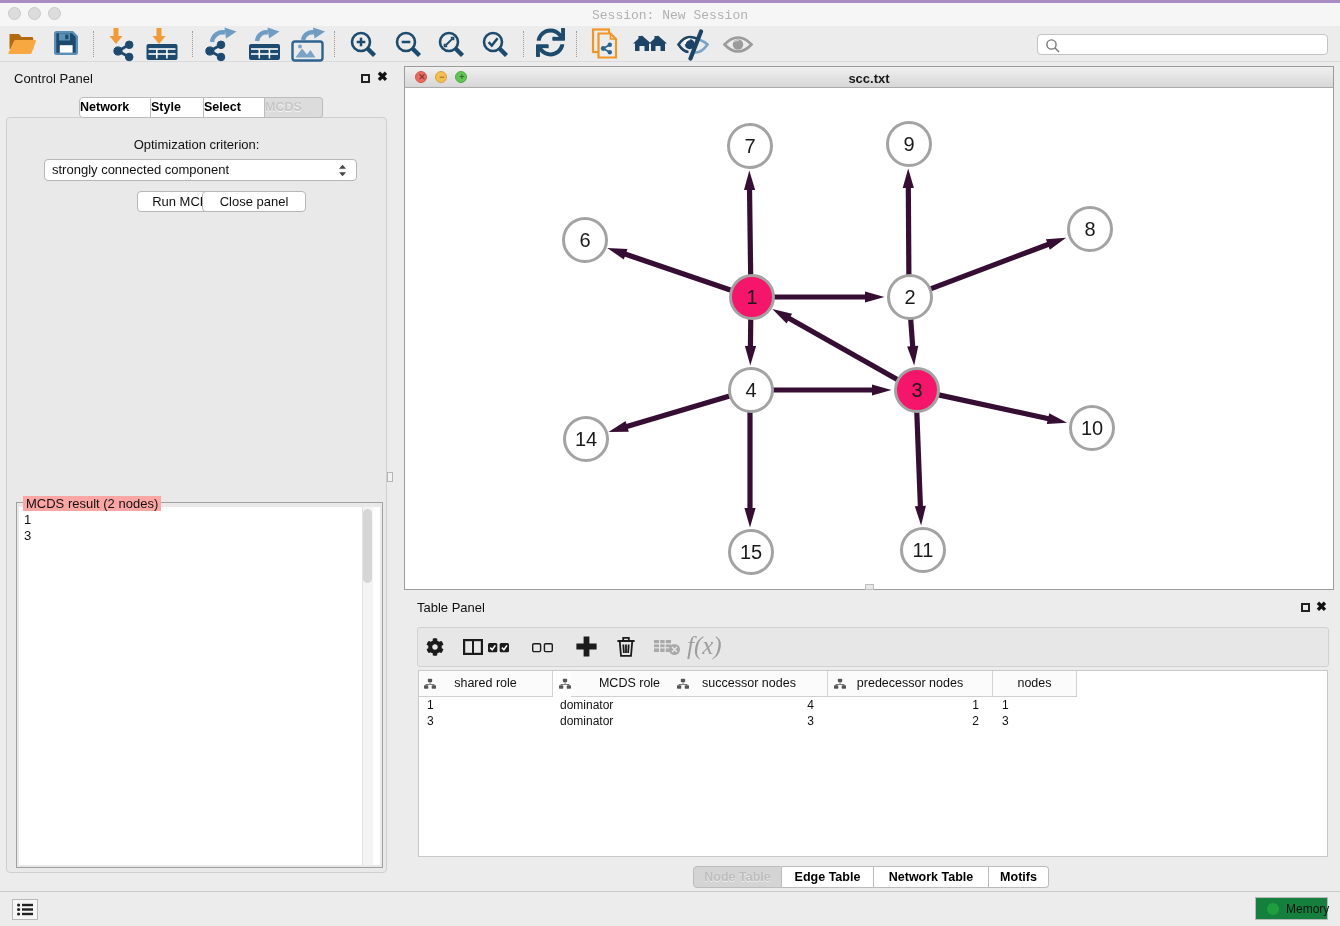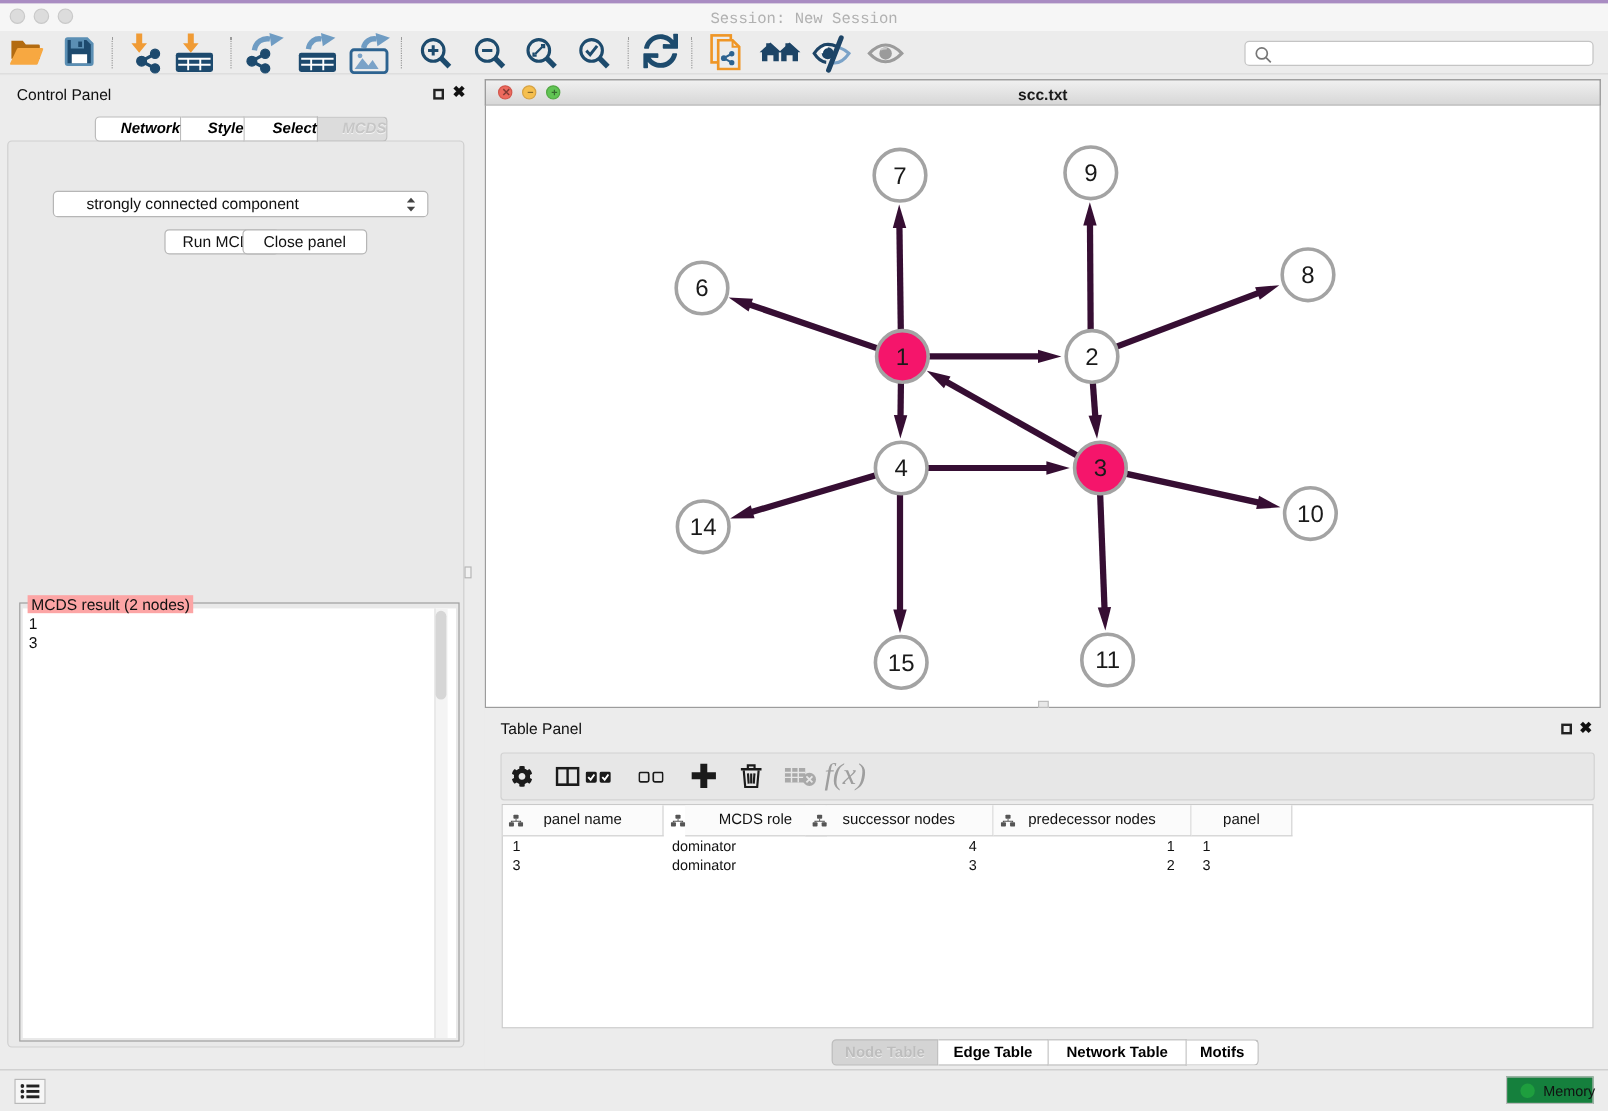--- a/index.html
+++ b/index.html
@@ -15,23 +15,23 @@
 #toolbar { left:0; top:26px; width:1340px; height:36px; background:#ececec; border-bottom:1px solid #dadada; }
 .sep { position:absolute; top:5px; height:26px; border-left:1px dotted #9a9a9a; }
 .ticon { position:absolute; top:3px; }
 #searchbox { left:1037px; top:8px; width:291px; height:21px; background:#fff; border:1px solid #c4c4c4; border-radius:4px; }
 
 #cpanel { left:0; top:63px; width:393px; height:817px; background:#ececec; }
 #cpanel-title { left:14px; top:8px; font-size:13px; color:#111; }
 .winbtn-sq { position:absolute; width:9px; height:9px; border:2px solid #222; }
 .winbtn-x { position:absolute; font-size:13px; font-weight:bold; color:#111; }
 #tabcontent { left:6px; top:54px; width:381px; height:756px; background:#e9e9e9; border:1px solid #cfcfcf; border-radius:4px; }
-.tab { position:absolute; top:34px; height:21px; background:#fff; border:1px solid #bcbcbc; font-size:12.5px; color:#000; text-align:right; line-height:19px; font-weight:bold;font-style:italic; }
+.tab { position:absolute; top:34px; height:21px; background:#fff; border:1px solid #bcbcbc; font-size:12.5px; color:#000; text-align:left; line-height:19px; font-weight:bold; }
 #opt-label { left:0; top:74px; width:393px; text-align:center; font-size:13px; color:#111; }
-#combo { left:44px; top:96px; width:313px; height:22px; background:#fff; border:1px solid #b6b6b6; border-radius:4px; font-size:13px; line-height:20px; padding-left:27px; color:#111; }
+#combo { left:44px; top:96px; width:313px; height:22px; background:#fff; border:1px solid #b6b6b6; border-radius:4px; font-size:13px; line-height:20px; padding-left:7px; color:#111; }
 .btn { position:absolute; top:128px; height:21px; background:#fff; border:1px solid #b6b6b6; border-radius:4px; font-size:13px; text-align:center; line-height:19px; color:#111; }
 #groupbox { left:16px; top:439px; width:367px; height:366px; border:1px solid #9f9f9f; }
 #grouplabel { left:23px; top:433px; background:#fca5a5; padding:0 3px; font-size:13px; color:#111; }
 #resultarea { left:19px; top:444px; width:361px; height:358px; background:#fff; }
 #resultarea .num { position:absolute; left:5px; font-size:13px; color:#111; }
 #scrolltrack { left:362px; top:444px; width:11px; height:358px; background:#f4f4f4; border-left:1px solid #e2e2e2; }
 #scrollthumb { left:363px; top:446px; width:9px; height:74px; background:#d6d6d6; border-radius:5px; }
 
 #sccwin { left:404px; top:66px; width:930px; height:524px; background:#fff; border:1px solid #9c9c9c; }
 #scctitle { left:404px; top:66px; width:930px; height:22px; background:linear-gradient(#f0f0f0,#d7d7d7); border:1px solid #9c9c9c; border-bottom:1px solid #ababab; }
@@ -195,20 +195,21 @@
 
 <div class="abs" id="cpanel">
   <div class="abs" id="cpanel-title">Control Panel</div>
   <div class="winbtn-sq" style="left:361px; top:11px;"></div>
   <div class="winbtn-x" style="left:377px; top:6px;">✖</div>
   <div class="abs" id="tabcontent"></div>
   <div class="tab" style="left:79px; width:72px; border-radius:4px 0 0 4px;">Network</div>
   <div class="tab" style="left:151px; width:53px; border-left:none;">Style</div>
   <div class="tab" style="left:204px; width:61px; border-left:none;">Select</div>
   <div class="tab" style="left:265px; width:58px; border-left:none; background:#dcdcdc; color:#c6c6c6; text-shadow:0 1px 0 #f4f4f4; border-radius:0 4px 4px 0;">MCDS</div>
+  <div class="abs" id="opt-label">Optimization criterion:</div>
   <div class="abs" id="combo">strongly connected component
     <svg width="9" height="13" style="position:absolute; right:9px; top:4px;" viewBox="0 0 9 13">
         <path d="M1 4.7 L4.5 0.8 L8 4.7 Z" fill="#444"></path>
         <path d="M1 8.3 L4.5 12.2 L8 8.3 Z" fill="#444"></path>
       </svg>
   </div>
   <div class="btn" style="left:93px; width:96px;margin-left:44px;">Run MCDS</div>
   <div class="btn" style="left:202px; width:104px;">Close panel</div>
   <div class="abs" id="groupbox"></div>
   <div class="abs" id="resultarea">
@@ -345,25 +346,25 @@
         <line x1="0" y1="4.8" x2="17" y2="4.8"></line>
         <line x1="0" y1="8.8" x2="17" y2="8.8"></line>
         <line x1="5.6" y1="1" x2="5.6" y2="13"></line>
         <line x1="11.2" y1="1" x2="11.2" y2="13"></line>
       </g>
     <circle cx="20.5" cy="10.5" r="5.5" fill="#a9a9a9"></circle>
     <path d="M18 8 l5 5 M23 8 l-5 5" stroke="#e7e7e7" stroke-width="1.5"></path>
   </svg>
   <div class="abs" style="left:283px; top:42px; font-family:'Liberation Serif',serif; font-style:italic; font-size:25px; color:#9e9e9e;">f(x)</div>
   <div class="abs" id="tablebox">
-    <div class="hcell" style="left:0px; width:134px;">panel name</div>
+    <div class="hcell" style="left:0px; width:134px;">shared role</div>
     <div class="hcell" style="left:152px; width:118px;text-align:center;">MCDS role</div>
     <div class="hcell" style="left:252px; width:157px;">successor nodes</div>
     <div class="hcell" style="left:409px; width:165px;">predecessor nodes</div>
-    <div class="hcell" style="left:574px; width:84px;">panel</div>
+    <div class="hcell" style="left:574px; width:84px;">nodes</div>
     <svg class="hicon" style="left:5px;" width="12" height="12" viewBox="0 0 14 12">
         <g fill="#555">
           <rect x="4.5" y="0" width="5" height="4" rx="0.8"></rect>
           <rect x="0" y="7.5" width="5" height="4" rx="0.8"></rect>
           <rect x="9" y="7.5" width="5" height="4" rx="0.8"></rect>
           <path d="M6.6 4 h0.9 v2 h-0.9 Z M2 6 h10 v1 H2 Z M2 6 h1 v1.5 H2 Z M11 6 h1 v1.5 h-1 Z"></path>
         </g>
       </svg>
     <svg class="hicon" style="left:140px;" width="12" height="12" viewBox="0 0 14 12">
         <g fill="#555">

